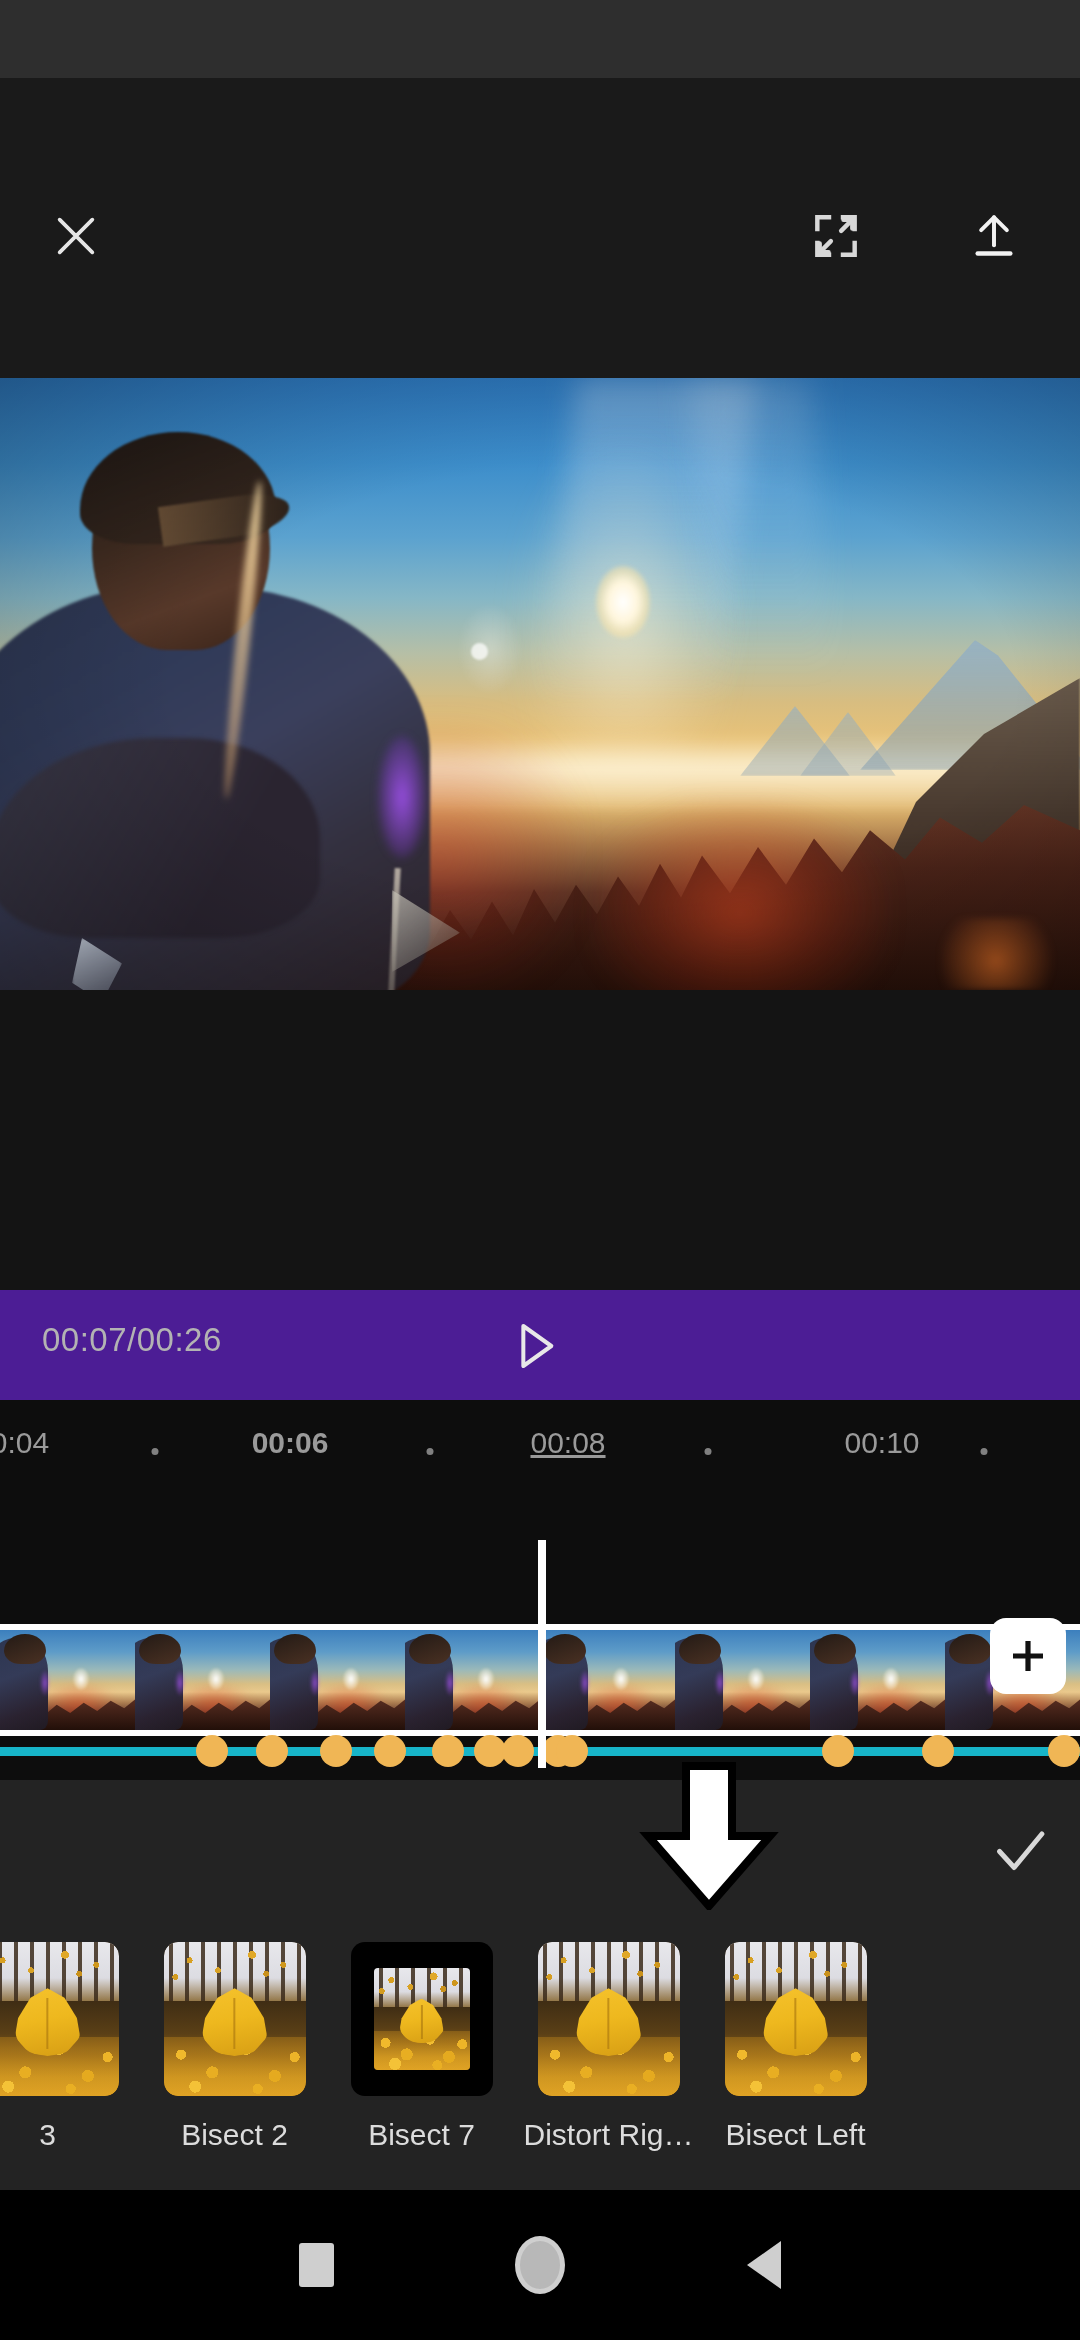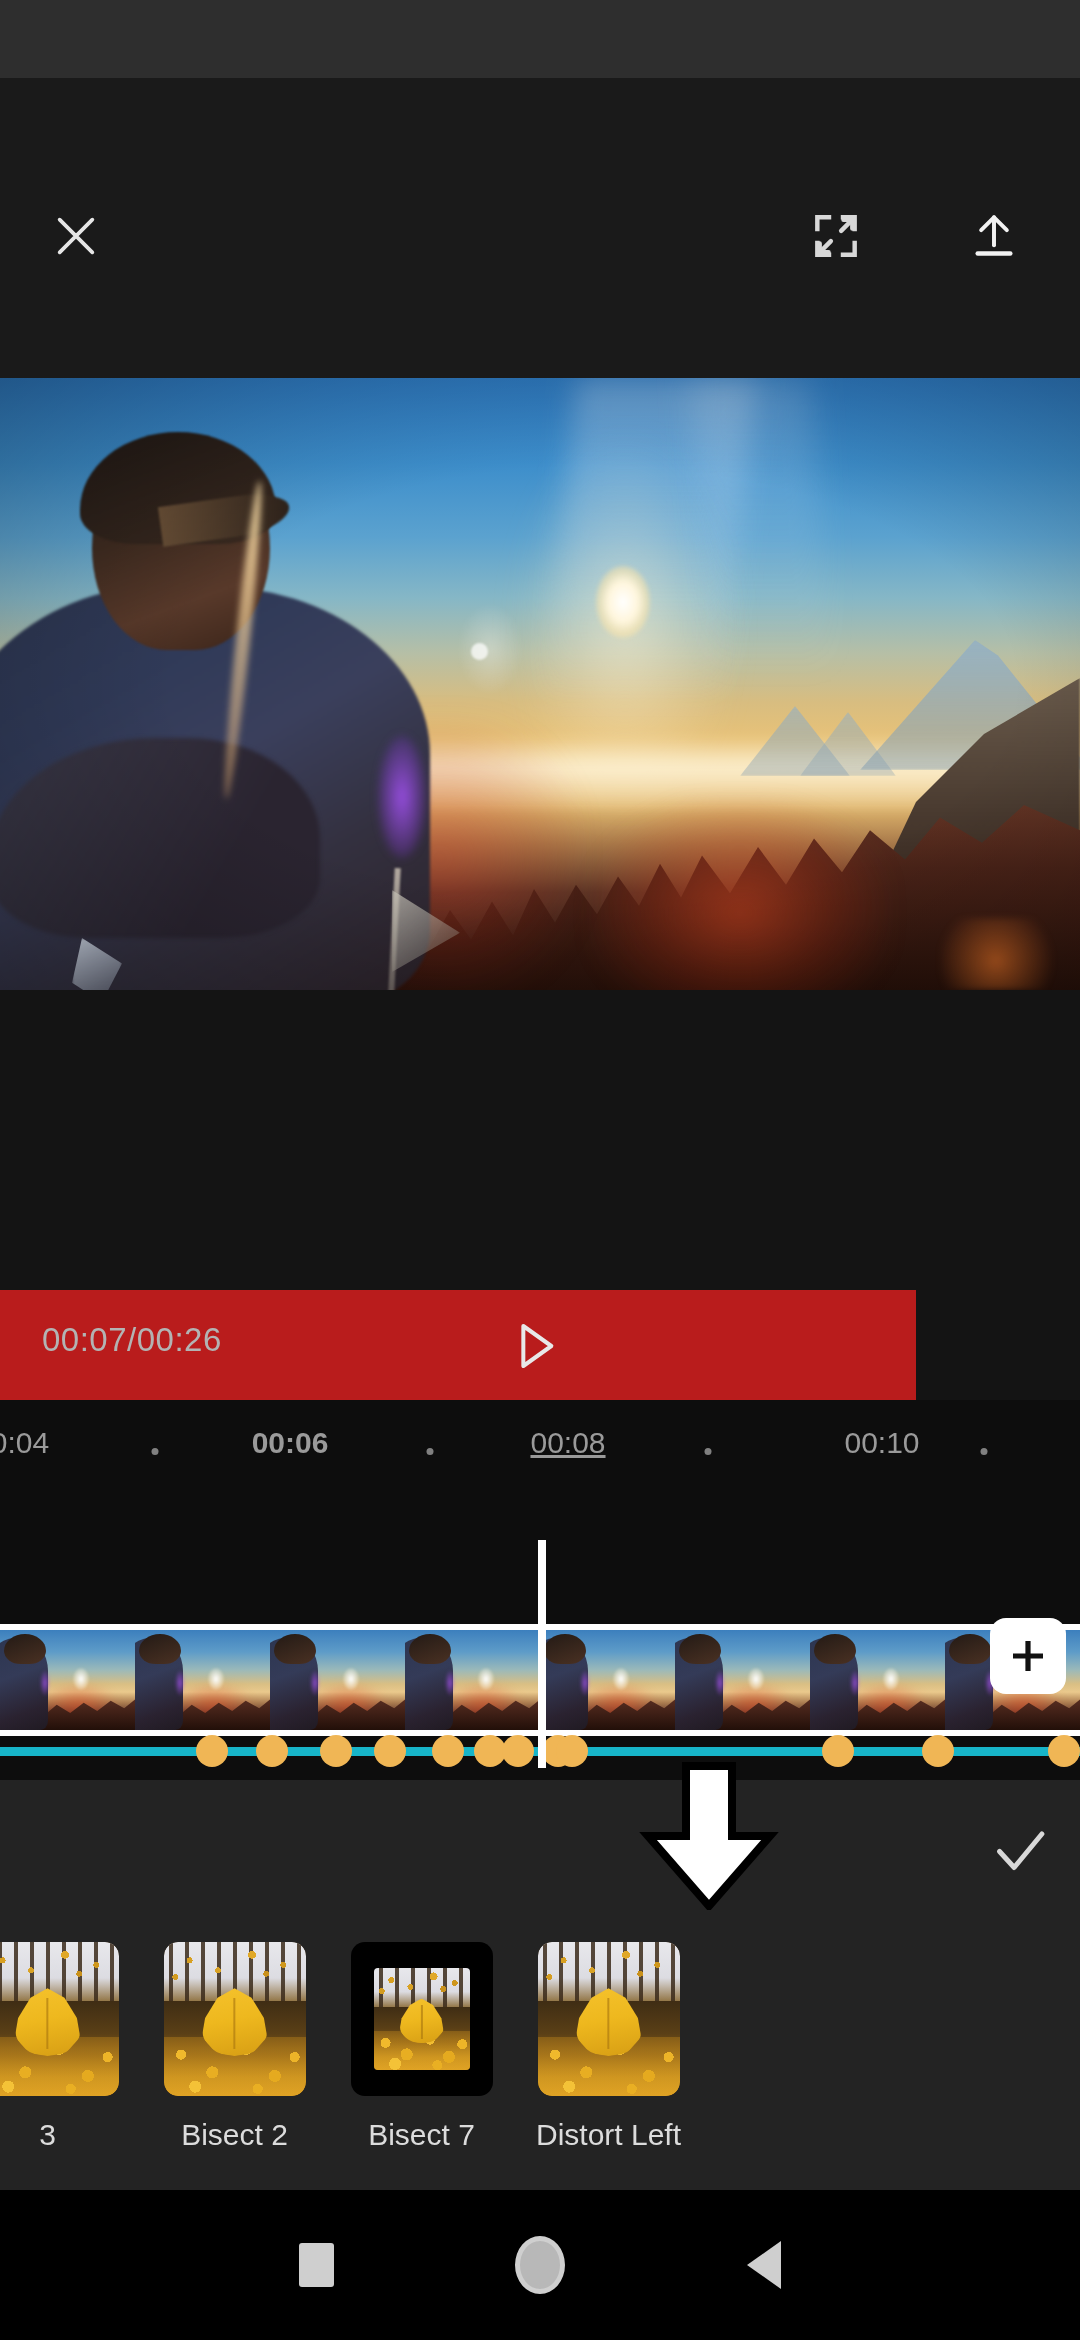--- a/index.html
+++ b/index.html
@@ -275,22 +275,22 @@
   }
   .vignette {
     position: absolute; inset: 0;
     background: radial-gradient(ellipse at 55% 50%, rgba(0,0,0,0) 50%, rgba(0,0,0,0.30) 100%);
   }
 
   
   .player-bar {
     position: absolute;
     left: 0; top: 1290px;
-    width: 916px; height: 110px;
-    background: #b91c1c;
+    width: 1080px; height: 110px;
+    background: #4c1d95;
   }
   .timecode {
     position: absolute;
     left: 42px; top: 31px;
     font-size: 33px;
     color: #b3b3b3;
     letter-spacing: 0.5px;
     white-space: nowrap;
   }
   #play-btn {
@@ -881,21 +881,36 @@
               <div class="leaf-bg">
                 <div class="lb-sky"></div>
                 <div class="lb-trees"></div>
                 <div class="lb-specks"></div>
                 <div class="lb-ground"></div>
                 <div class="lb-floor"></div>
                 <div class="lb-leaf"></div>
               </div>
             </div>
           </div>
-          <div class="effect-label">Distort Left</div>
+          <div class="effect-label">Distort Rig…</div>
+        </div>
+        <div class="effect-item">
+          <div class="thumb">
+            <div class="thumb-inner">
+              <div class="leaf-bg">
+                <div class="lb-sky"></div>
+                <div class="lb-trees"></div>
+                <div class="lb-specks"></div>
+                <div class="lb-ground"></div>
+                <div class="lb-floor"></div>
+                <div class="lb-leaf"></div>
+              </div>
+            </div>
+          </div>
+          <div class="effect-label">Bisect Left</div>
         </div>
         <div class="effect-item"></div>
       </div>
   </div>
 
   <div class="pointer">
     <svg width="142" height="148" viewBox="0 0 142 148">
       <path d="M48 4 H94 V74 H132 L71 144 L10 74 H48 Z" fill="#ffffff" stroke="#000000" stroke-width="8" stroke-linejoin="miter"></path>
     </svg>
   </div>

